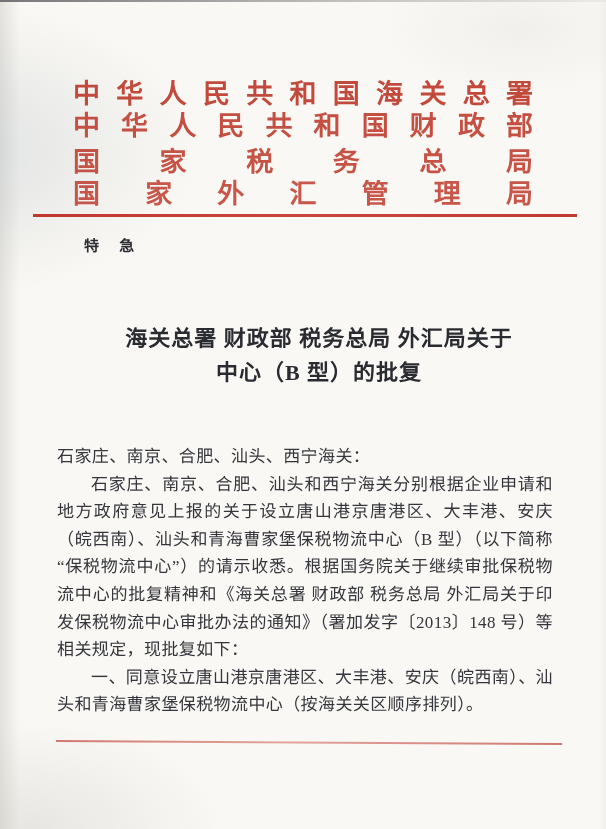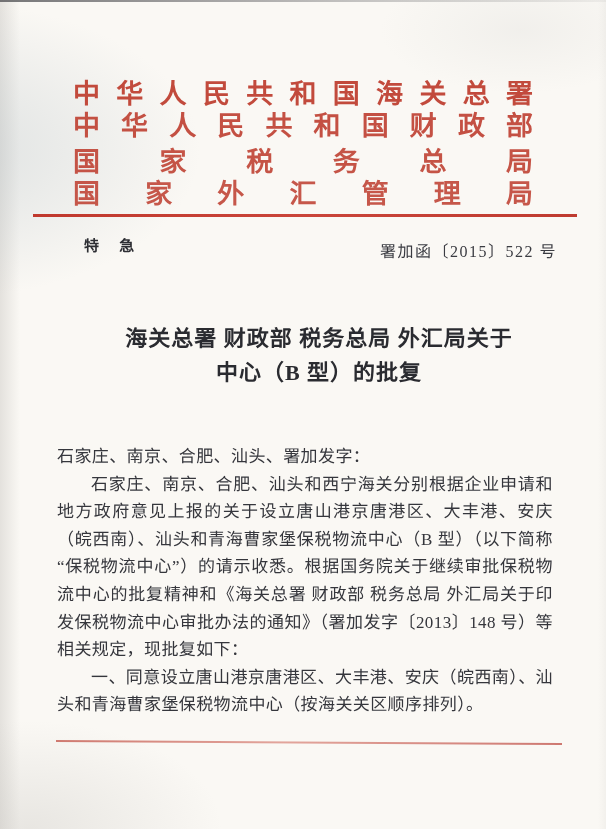--- a/index.html
+++ b/index.html
@@ -119,28 +119,27 @@
         <span>汇</span>
         <span>管</span>
         <span>理</span>
         <span>局</span>
       </div>
   </div>
 
   <div class="rule-top"></div>
 
   <div class="urgency">特 急</div>
-  <div class="doc-number">署加函〔2015〕522 号</div>
 
   <div class="title">
     <div>海关总署 财政部 税务总局 外汇局关于</div>
     <div>中心（B 型）的批复</div>
   </div>
 
   <div class="doc-body">
-    <p class="salutation">石家庄、南京、合肥、汕头、署加发字：</p>
+    <p class="salutation">石家庄、南京、合肥、汕头、西宁海关：</p>
     <p class="para">石家庄、南京、合肥、汕头和西宁海关分别根据企业申请和地方政府意见上报的关于设立唐山港京唐港区、大丰港、安庆（皖西南）、汕头和青海曹家堡保税物流中心（B 型）（以下简称“保税物流中心”）的请示收悉。根据国务院关于继续审批保税物流中心的批复精神和《海关总署 财政部 税务总局 外汇局关于印发保税物流中心审批办法的通知》（署加发字〔2013〕148 号）等相关规定，现批复如下：</p>
     <p class="para">一、同意设立唐山港京唐港区、大丰港、安庆（皖西南）、汕头和青海曹家堡保税物流中心（按海关关区顺序排列）。</p>
   </div>
 
   <div class="rule-bottom"></div>
 
 </div>
 
 </body></html>

